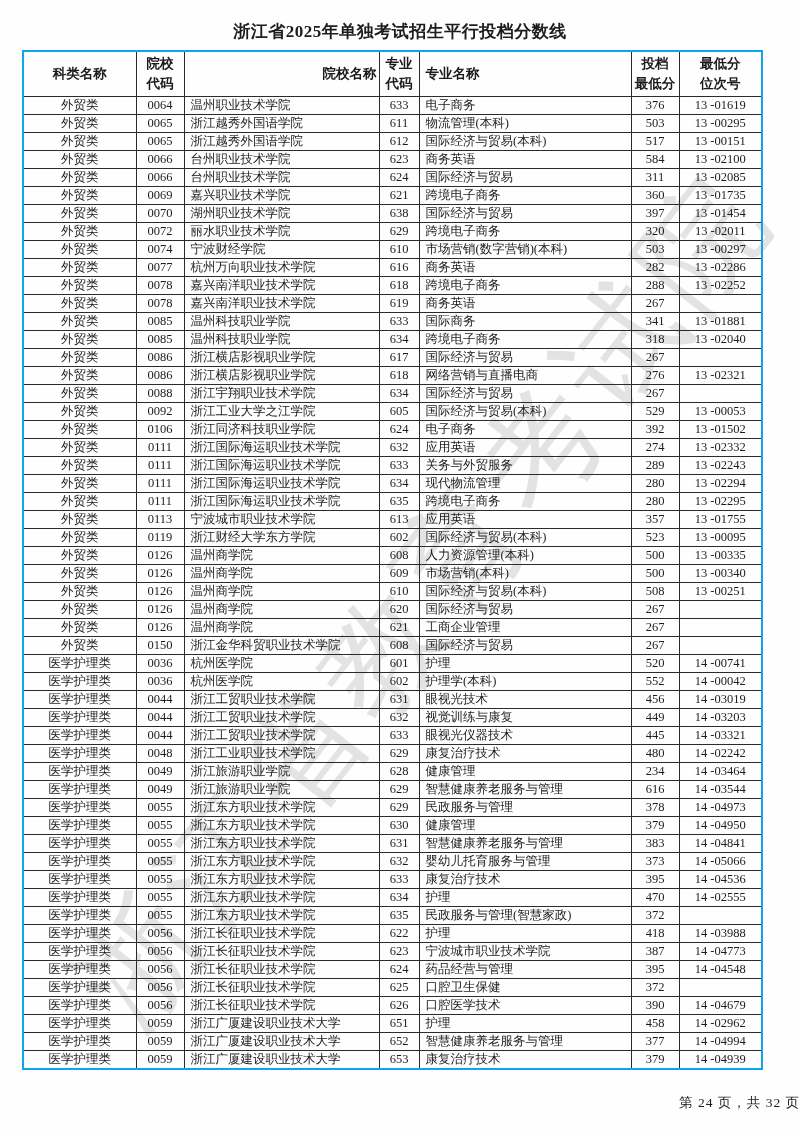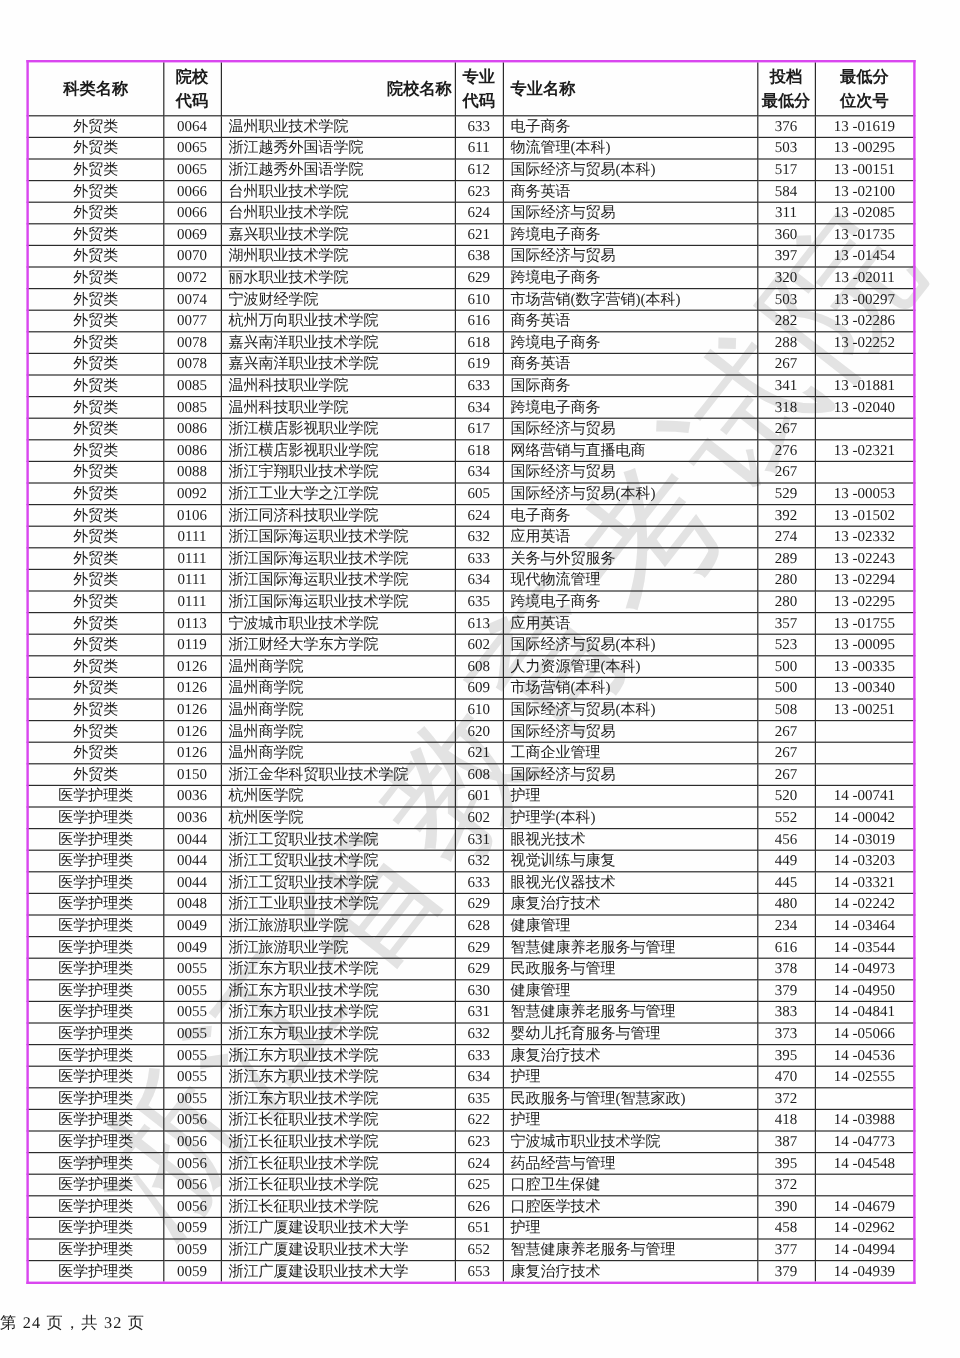--- a/index.html
+++ b/index.html
@@ -38,21 +38,21 @@
     z-index: 2;
   }
   table.score {
     position: absolute;
     top: 50px;
     left: 22px;
     width: 739px;
     border-collapse: collapse;
     table-layout: fixed;
     background: transparent;
-    border: 2px solid #d946ef;
+    border: 2px solid #0ea5e9;
     z-index: 1;
   }
   th, td {
     border: 1px solid #2b2b2b;
     overflow: hidden;
     white-space: nowrap;
   }
   thead th {
     height: 44px;
     font-size: 13.5px;
@@ -70,33 +70,34 @@
     padding: 0 3px;
     vertical-align: middle;
   }
   .c0, .c1, .c3, .c5, .c6 { text-align: center; }
   .c2, .c4 { text-align: left; padding-left: 6px; }
   .footer {
     position: absolute;
     top: 1094px;
     left: 0;
     width: 100%;
-    text-align: left;
+    text-align: right;
     font-size: 13.5px;
     letter-spacing: 1px;
     z-index: 2;
   }
 </style>
 </head>
 <body>
 
 <div class="page">
 
   <div class="watermark">浙江省教育考试院</div>
 
+  <h1 class="title">浙江省2025年单独考试招生平行投档分数线</h1>
 
   <table class="score">
     <colgroup>
       <col style="width:113px">
       <col style="width:48px">
       <col style="width:195px">
       <col style="width:40px">
       <col style="width:212px">
       <col style="width:48px">
       <col style="width:83px">

